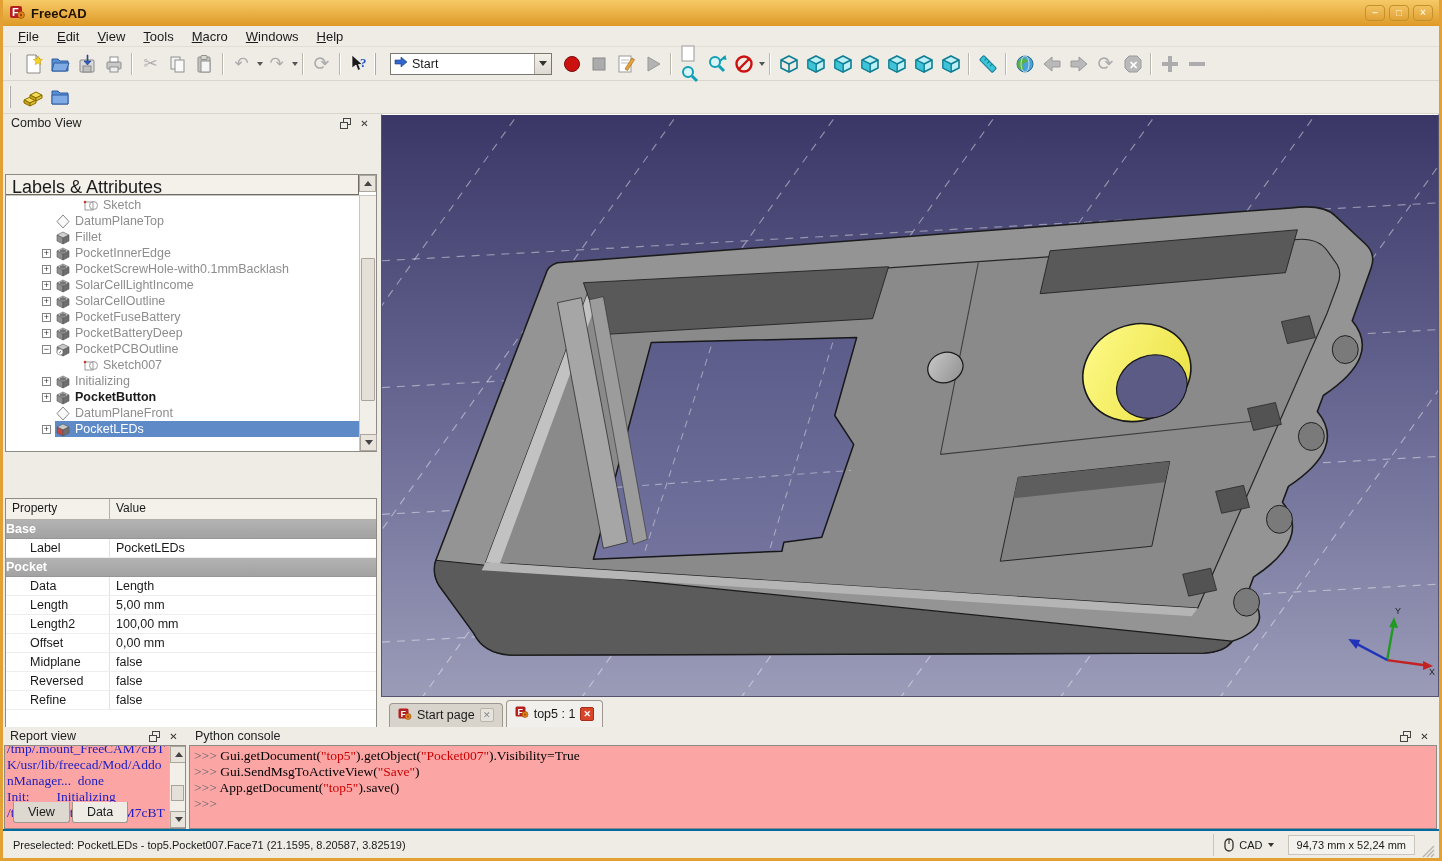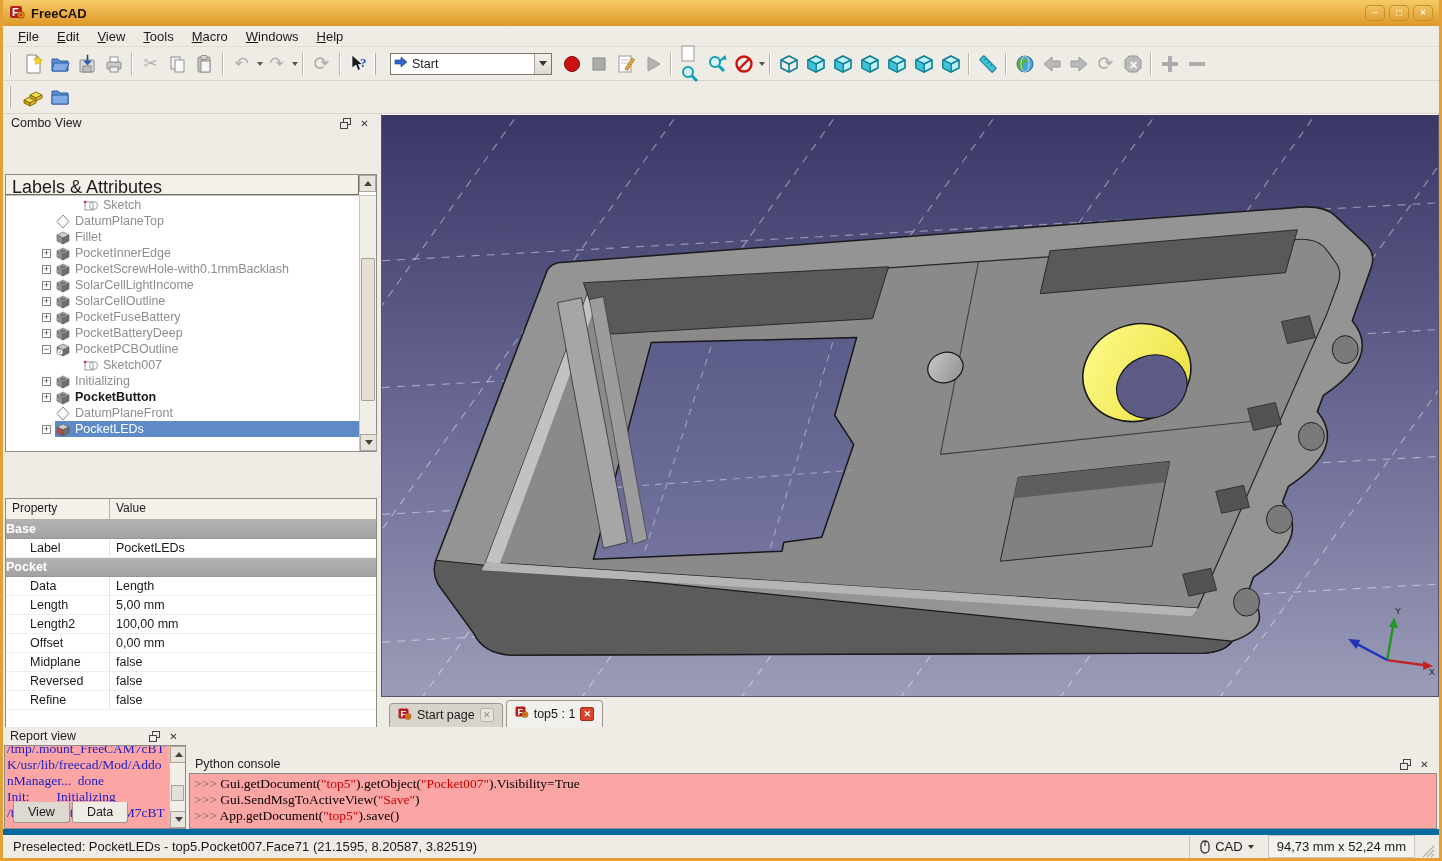--- a/index.html
+++ b/index.html
@@ -83,31 +83,31 @@
   #mdi-tabs { height:30px; display:flex; align-items:flex-end; padding-left:8px; background:#EFECE6; flex:0 0 auto; }
   .mdi-tab { display:flex; align-items:center; gap:5px; padding:3px 8px 4px 8px; border:1px solid #9C988F; border-bottom:none; border-radius:4px 4px 0 0; background:#D8D4CC; font-size:12.5px; margin-right:3px; height:24px; }
   .mdi-tab.active { background:#F2F0EC; height:27px; }
   .mdi-close { width:14px; height:14px; border-radius:2px; font-size:9px; line-height:13px; text-align:center; }
   .mdi-close.gray { background:#E6E3DD; border:1px solid #B9B5AD; color:#8a8a8a; }
   .mdi-close.red { background:#D9452B; border:1px solid #A52E18; color:#fff; font-weight:bold; }
 
   
   #bottom { height:102px; display:flex; flex:0 0 auto; background:#EFECE6; }
   #report-view { width:184px; flex:0 0 auto; display:flex; flex-direction:column; padding:0 1px; }
-  #python-console { flex:1; display:flex; flex-direction:column; padding:0 2px; min-width:0;margin-top:28px; }
+  #python-console { flex:1; display:flex; flex-direction:column; padding:0 2px; min-width:0; }
   .dock-body { flex:1; border:1px solid #8E8B84; background:#fca5a5; overflow:hidden; display:flex; min-height:0; }
   #report-lines { flex:1; overflow:hidden; font-family:"Liberation Serif", serif; font-size:13.5px; line-height:16px; color:#2020C0; padding:0 2px; margin-top:-5px; white-space:pre; }
   #report-sb { width:16px; border-left:1px solid #C9C5BD; background:#F2EFE9; display:flex; flex-direction:column; flex:0 0 auto; }
   #report-sb .track { flex:1; position:relative; }
   #report-sb .thumb { position:absolute; left:1px; right:1px; top:46%; height:34%; background:#E4E0D8; border:1px solid #A8A49C; }
   #console-lines { flex:1; font-family:"Liberation Serif", serif; font-size:13.5px; line-height:16px; padding:2px 4px; white-space:pre; }
   .seg-prompt { color:#666; } .seg-code { color:#000; } .seg-string { color:#CC0000; }
 
   
-  #statusbar { height:29px; display:flex; align-items:center; background:#EFECE6; border-top:6px solid #0369a1; padding:0 4px 0 10px; flex:0 0 auto; font-size:13px; }
+  #statusbar { height:29px; display:flex; align-items:center; background:#EFECE6; border-top:2px solid #0369a1; padding:0 4px 0 10px; flex:0 0 auto; font-size:11px; }
   #status-msg { flex:1; }
   #nav-style { display:flex; align-items:center; gap:5px; padding:3px 10px; border-left:1px solid #C9C5BD; height:22px; }
   #nav-style .caret { width:0;height:0;border-left:3.5px solid transparent;border-right:3.5px solid transparent;border-top:4px solid #333; }
   #dim-box { border:1px solid #C9C5BD; background:#F4F2EE; padding:3px 8px; margin-left:4px; }
   #grip { width:14px; height:14px; margin-left:6px; align-self:flex-end; }
 </style>
 </head>
 <body>
 
 <div id="window">

